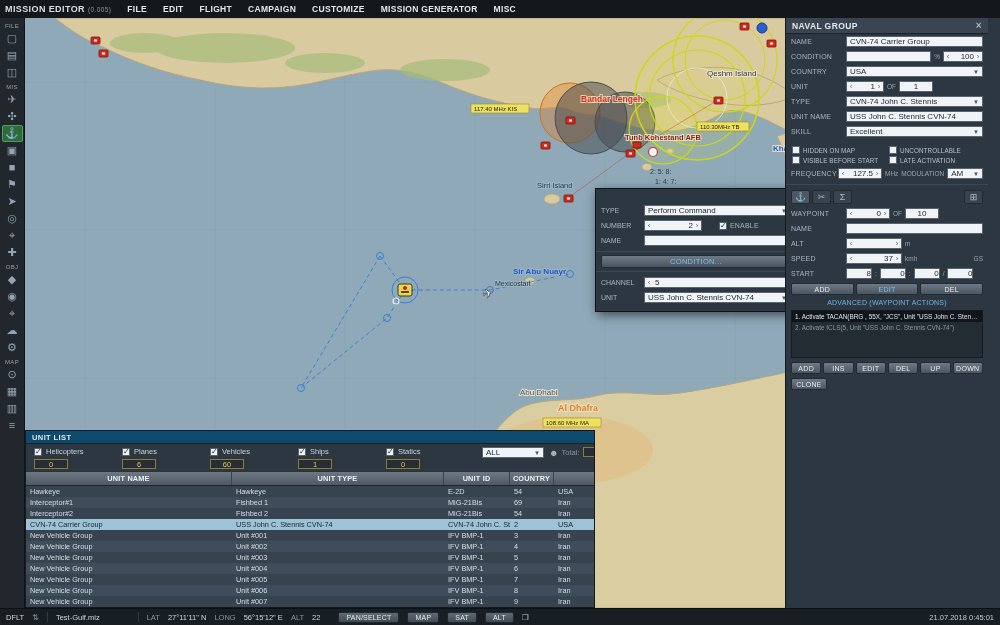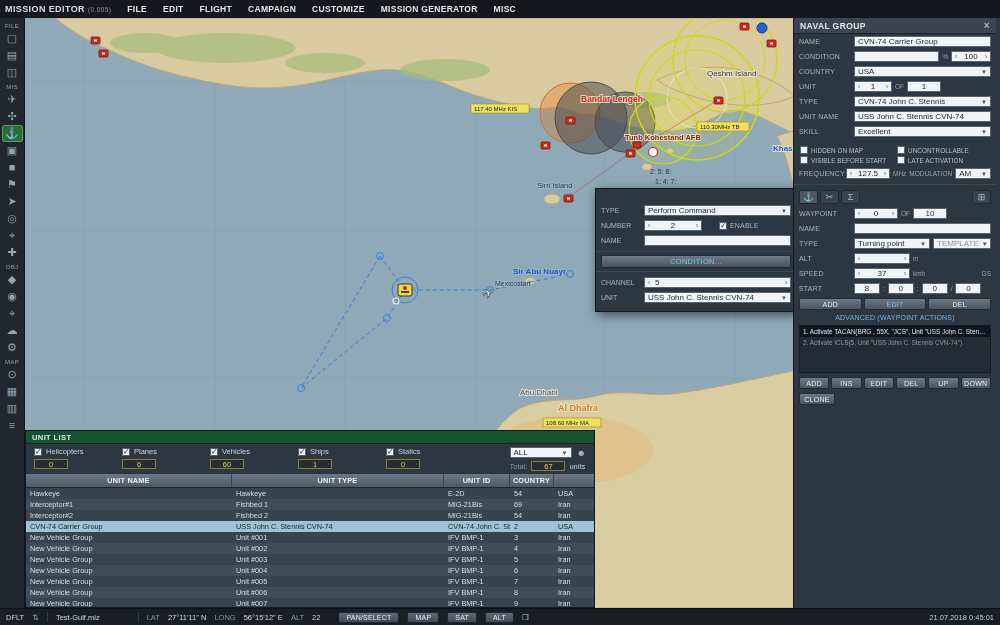--- a/index.html
+++ b/index.html
@@ -26,29 +26,29 @@
   .mlab{paint-order:stroke;stroke:rgba(238,230,206,.85);stroke-width:2px;}
   .mlab-w{paint-order:stroke;stroke:rgba(158,183,197,.85);stroke-width:2px;}
 
   
   .input,.select,.spinner{background:#f1f4f6;border:1px solid #59646e;height:11px;font-size:8px;color:#1d262e;display:flex;align-items:center;padding:0 3px;overflow:hidden;white-space:nowrap;}
   .select{justify-content:space-between;gap:3px;}
   .select .arr{color:#4a545d;font-size:6px;flex:none;}
   .select.dim{color:#8b949c;}
   .spinner{padding:0;}
   .spinner .sp-a{width:8px;flex:none;text-align:center;color:#68747f;font-size:8px;line-height:9px;cursor:default;}
-  .spinner .sp-v{flex:1;text-align:center;overflow:hidden;}
+  .spinner .sp-v{flex:1;text-align:right;overflow:hidden;}
   .btn{background:linear-gradient(#6e7a86,#4b555f);border:1px solid #222b33;border-radius:2px;color:#e8edf2;font-size:7.5px;height:13px;display:flex;align-items:center;justify-content:center;letter-spacing:.3px;cursor:default;white-space:nowrap;}
   .btn.blue-text{color:#7cc0ef;}
   .cb{width:8px;height:8px;flex:none;background:#eef2f4;border:1px solid #59646e;position:relative;display:inline-block;}
   .cb.on::after,.checked .cb::after{content:"✓";position:absolute;left:0px;top:-2px;font-size:8px;color:#1d2a33;}
   .hr{height:1px;background:#1c2329;border-bottom:1px solid #3c4854;margin:3px 0;}
 
   
-  .rpanel{position:absolute;top:18px;right:4px;width:203px;height:590px;background:#2d3742;border-left:1px solid #141a20;color:#c3cdd6;z-index:20;display:flex;flex-direction:column;}
+  .rpanel{position:absolute;top:18px;right:12px;width:203px;height:590px;background:#2d3742;border-left:1px solid #141a20;color:#c3cdd6;z-index:20;display:flex;flex-direction:column;}
   .rp-title{height:16px;flex:none;background:#3a4551;border-bottom:1px solid #1b2127;display:flex;align-items:center;justify-content:space-between;padding:0 6px;font-size:8.5px;font-weight:bold;color:#e2e9ee;letter-spacing:.4px;}
   .rp-close{color:#aab5bf;font-size:10px;cursor:default;}
   .rp-row{display:flex;align-items:center;min-height:15px;padding:0 5px;gap:3px;flex:none;}
   .rp-label{width:52px;flex:none;font-size:7px;color:#a9b5bf;letter-spacing:.2px;}
   .rp-label.sm{width:auto;}
   .unit-lbl{font-size:6.5px;color:#98a4ae;}
   .nv-cbgrid{display:grid;grid-template-columns:1fr 1fr;gap:2px 4px;padding:2px 6px;}
   .nv-cb{display:flex;align-items:center;gap:3px;}
   .nv-cb .cb-txt{font-size:6.3px;color:#b6c1ca;letter-spacing:.1px;white-space:nowrap;}
   .tabs{display:flex;gap:2px;padding:2px 5px;align-items:center;}
@@ -63,26 +63,26 @@
   .btn-row .btn{flex:1;height:12px;font-size:7px;}
 
   
   .dialog{position:absolute;left:595px;top:188px;width:202px;height:124px;background:#2d3742;border:1px solid #10151a;box-shadow:2px 3px 10px rgba(0,0,0,.55);z-index:15;color:#c3cdd6;padding-top:14px;}
   .dlg-row{display:flex;align-items:center;height:15px;padding:0 5px;gap:3px;}
   .dlg-label{width:40px;flex:none;font-size:7px;color:#a9b5bf;}
   .dlg-cond{margin:1px 5px;height:13px;font-size:7.5px;}
 
   
   .unitlist{position:absolute;left:25px;top:430px;width:570px;height:178px;background:#2d3742;border:1px solid #141a20;z-index:10;display:flex;flex-direction:column;overflow:hidden;}
-  .ul-title{height:13px;flex:none;background:#14532d;color:#dfe6ec;font-size:7.5px;font-weight:bold;display:flex;align-items:center;padding:0 6px;letter-spacing:.4px;border-bottom:1px solid #1b2127;}
+  .ul-title{height:13px;flex:none;background:#0c4a6e;color:#dfe6ec;font-size:7.5px;font-weight:bold;display:flex;align-items:center;padding:0 6px;letter-spacing:.4px;border-bottom:1px solid #1b2127;}
   .ul-filters{flex:none;display:flex;padding:3px 8px 2px;gap:12px;}
   .fcol{width:84px;display:flex;flex-direction:column;gap:3px;}
   .fcb{display:flex;align-items:center;gap:4px;font-size:7.5px;color:#c9d3db;}
   .count-box{width:34px;height:10px;background:#262d35;border:1px solid #8d7c34;color:#e9c94d;font-size:7.5px;display:flex;align-items:center;justify-content:center;}
-  .ul-right{margin-left:auto;display:flex;flex-direction:column;gap:3px;align-items:flex-start;}
+  .ul-right{margin-left:auto;display:flex;flex-direction:row;gap:3px;align-items:flex-start;}
   .ul-right-top{display:flex;align-items:center;gap:5px;}
   .ul-right .select{width:62px;height:11px;}
   .person{color:#aeb9c3;font-size:9px;}
   .total-line{display:flex;align-items:center;gap:4px;font-size:7.5px;color:#c9d3db;}
   .t-head{flex:none;display:grid;grid-template-columns:206px 212px 66px 44px 42px;background:linear-gradient(#6d7884,#4e5963);border-top:1px solid #2a323b;border-bottom:1px solid #20262d;}
   .t-head div{font-size:7.3px;font-weight:bold;color:#eef2f6;text-align:center;padding:2px 0;border-right:1px solid #3b444e;letter-spacing:.2px;white-space:nowrap;overflow:hidden;}
   .t-body{flex:1;overflow:hidden;}
   .t-row{display:grid;grid-template-columns:206px 212px 66px 44px 42px;height:11px;align-items:center;background:#37434f;}
   .t-row:nth-child(even){background:#3f4c59;}
   .t-row div{font-size:7.3px;color:#d7dfe6;padding:0 4px;white-space:nowrap;overflow:hidden;}
@@ -579,31 +579,20 @@
           <span class="sp-a">›</span>
         </div>
       <span class="unit-lbl">OF</span>
       <div class="input" style="width:34px;justify-content:center">10</div>
     </div>
     <div class="rp-row">
       <span class="rp-label">NAME</span>
       <div class="input" style="flex:1"></div>
     </div>
     <div class="rp-row">
-      <span class="rp-label">TYPE</span>
-      <div class="select" style="width:76px">
-          <span>Turning point</span>
-          <span class="arr">▼</span>
-        </div>
-      <div class="select dim" style="flex:1">
-          <span>TEMPLATE</span>
-          <span class="arr">▼</span>
-        </div>
-    </div>
-    <div class="rp-row">
       <span class="rp-label">ALT</span>
       <div class="spinner" style="width:56px">
           <span class="sp-a">‹</span>
           <span class="sp-v"></span>
           <span class="sp-a">›</span>
         </div>
       <span class="unit-lbl">m</span>
     </div>
     <div class="rp-row">
       <span class="rp-label">SPEED</span>

